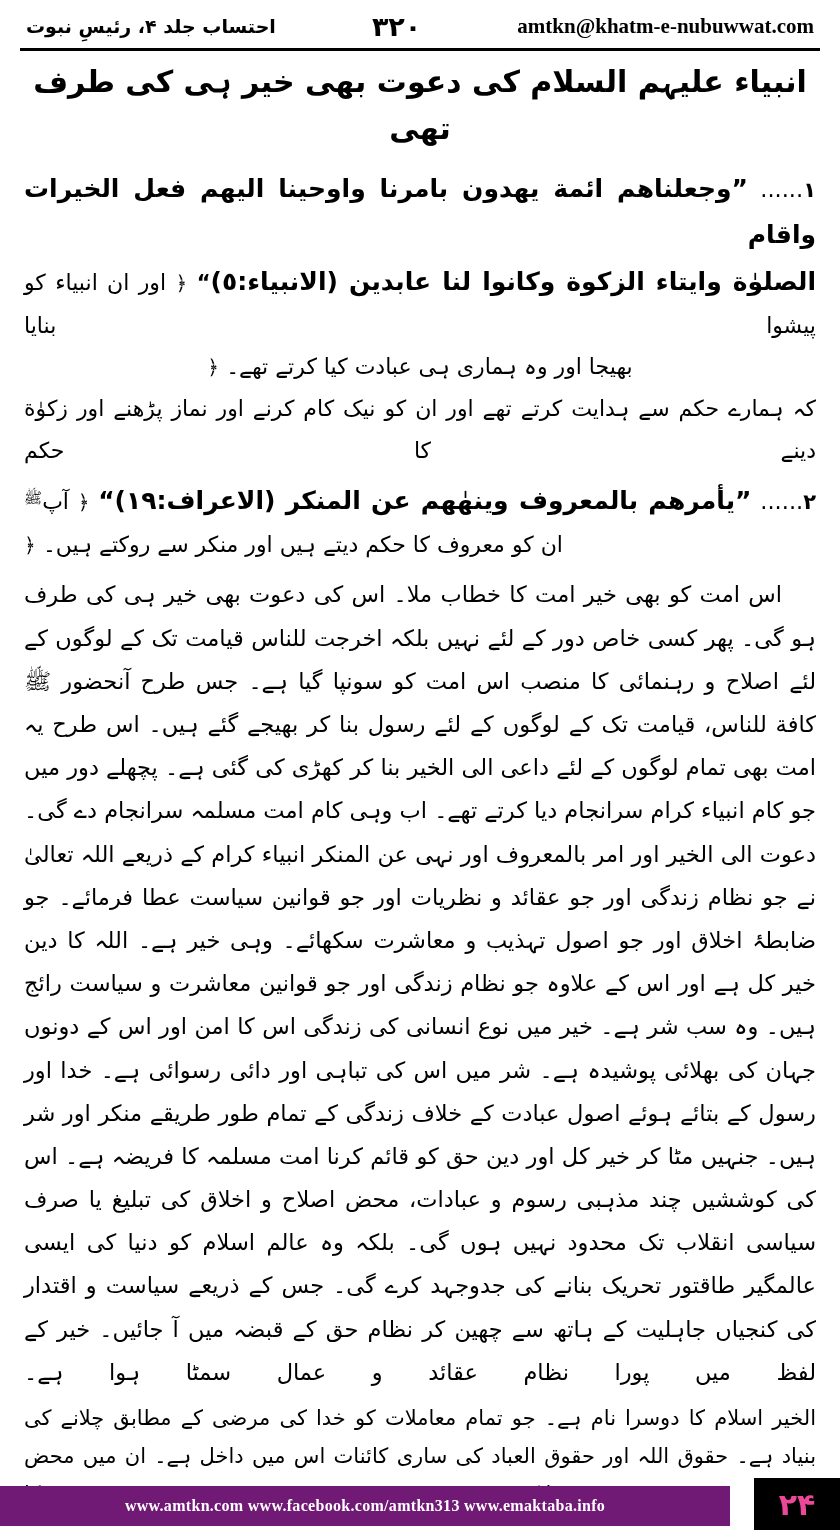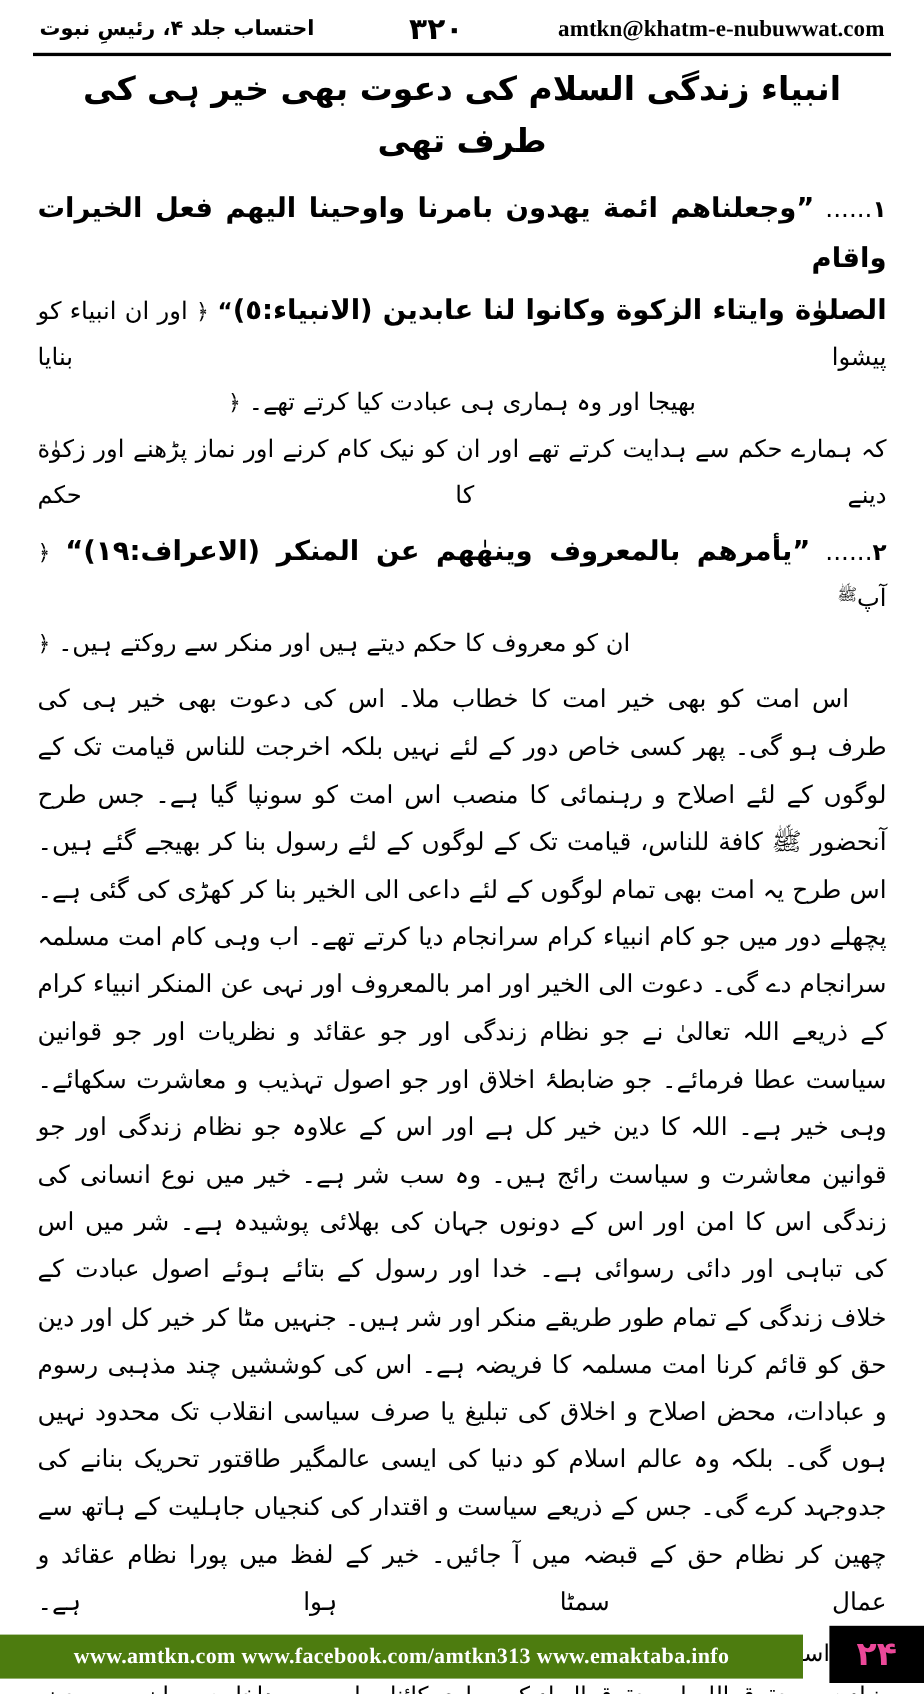--- a/index.html
+++ b/index.html
@@ -14,21 +14,21 @@
     color: #000000;
     position: relative;
     overflow: hidden;
   }
 
   .page {
     width: 840px;
     height: 1540px;
     position: relative;
     box-sizing: border-box;
-    padding: 0 28px;
+    padding: 0 18px;
   }
 
   
   .header {
     display: flex;
     flex-direction: row-reverse;
     align-items: center;
     justify-content: space-between;
     padding: 10px 8px 4px 8px;
     height: 46px;
@@ -154,29 +154,29 @@
     left: 0;
     right: 0;
     bottom: 0;
     height: 78px;
     display: flex;
     flex-direction: row-reverse;
     align-items: flex-end;
   }
   .footer-bar {
     flex: 1;
-    background: #4d7c0f;
+    background: #701a75;
     color: #fff;
     height: 40px;
     display: flex;
     align-items: center;
     justify-content: center;
     direction: ltr;
     font-family: "Liberation Serif", "DejaVu Serif", serif;
-    font-size: 20px;
+    font-size: 16px;
     font-weight: bold;
     letter-spacing: 0.3px;
     margin: 0 0 14px 0;
   }
   .page-number-box {
     width: 86px;
     height: 52px;
     background: #000;
     color: #ec4899;
     display: flex;
@@ -195,21 +195,21 @@
 <div class="page">
 
   <div class="header">
     <div class="header-right">احتساب جلد ۴، رئیسِ نبوت</div>
     <div class="header-center">۳۲۰</div>
     <div class="header-left">amtkn@khatm-e-nubuwwat.com</div>
   </div>
 
   <hr class="rule">
 
-  <div class="chapter-title">انبیاء زندگی السلام کی دعوت بھی خیر ہی کی طرف تھی</div>
+  <div class="chapter-title">انبیاء علیہم السلام کی دعوت بھی خیر ہی کی طرف تھی</div>
 
   <div class="body-area">
 
     <div class="ayat-block">
       <div class="ayat-line">
         <span class="num-marker">۱</span><span class="dots">......</span>
         <span class="arabic">”وجعلناهم ائمة يهدون بامرنا واوحينا اليهم فعل الخيرات واقام</span>
       </div>
       <div class="ayat-line">
         <span class="arabic">الصلوٰة وايتاء الزكوة وكانوا لنا عابدين (الانبياء:٥)</span><span class="ref">“</span>

